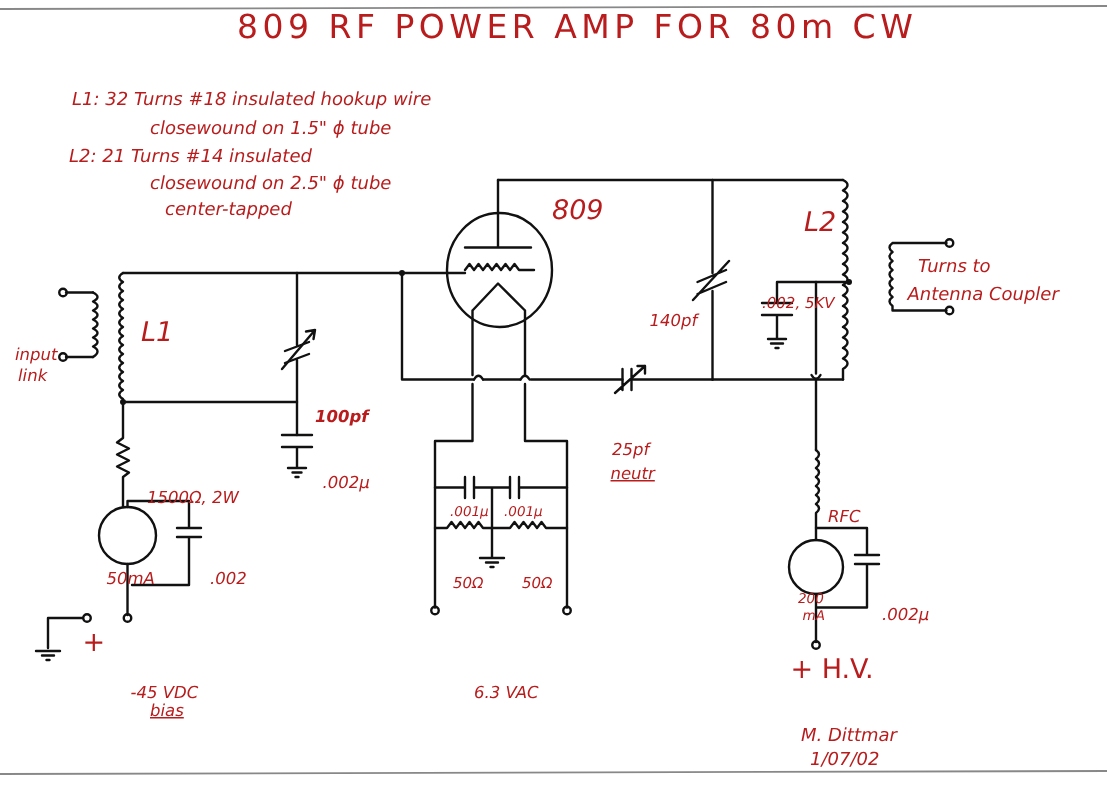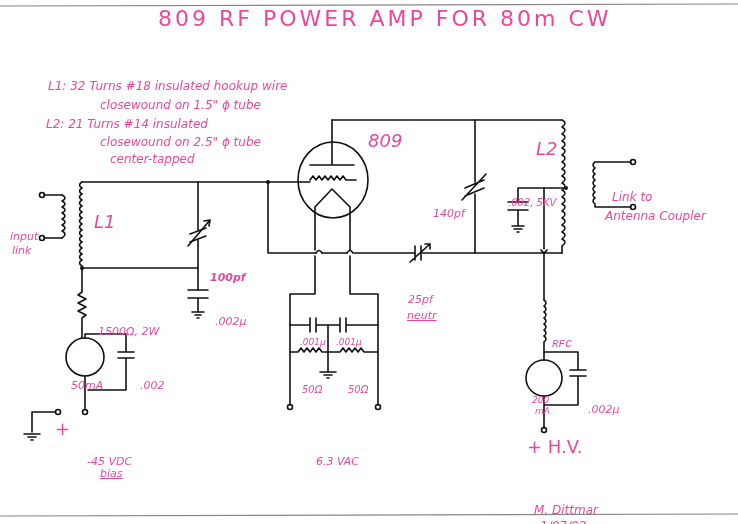--- a/index.html
+++ b/index.html
@@ -1,21 +1,21 @@
 <!DOCTYPE html>
 <html><head>
 <meta charset="utf-8">
 <style>
   html,body{margin:0;padding:0;background:#fff;}
   body{width:738px;height:524px;position:relative;overflow:hidden;font-family:"DejaVu Sans",sans-serif;}
   svg{position:absolute;left:0;top:0;}
   .w{stroke:#111;stroke-width:1.6;fill:none;stroke-linecap:round;stroke-linejoin:round;}
-  .t{position:absolute;color:#ec4899;font-family:"DejaVu Sans",sans-serif;font-style:italic;white-space:nowrap;line-height:1;}
+  .t{position:absolute;color:#b91c1c;font-family:"DejaVu Sans",sans-serif;font-style:italic;white-space:nowrap;line-height:1;}
   .title{font-size:22px;letter-spacing:3px;font-style:normal;}
-  .note{font-size:12px;margin-top:20px;}
+  .note{font-size:12px;}
   .lbl{font-size:11px;margin-top:28px;}
   .big{font-size:18px;}
 </style>
 </head>
 <body>
 
 <svg width="738" height="524" viewBox="0 0 738 524">
 
   <line x1="0" y1="6" x2="738" y2="4" stroke="#888" stroke-width="1.2"></line>
   <line x1="0" y1="516" x2="738" y2="514" stroke="#888" stroke-width="1.2"></line>
@@ -145,22 +145,22 @@
 <div class="t lbl" style="left:336px;top:310px;font-size:9px;">.001µ</div>
 <div class="t lbl" style="left:302px;top:357px;font-size:10px;">50Ω</div>
 <div class="t lbl" style="left:348px;top:357px;font-size:10px;">50Ω</div>
 <div class="t lbl" style="left:316px;top:428px;text-align:center;">6.3 VAC</div>
 <div class="t lbl" style="left:408px;top:266px;">25pf</div>
 <div class="t lbl" style="left:407px;top:282px;text-decoration:underline;">neutr</div>
 
 <div class="t lbl" style="left:433px;top:180px;">140pf</div>
 <div class="t lbl" style="left:508px;top:170px;font-size:10px;">.002, 5KV</div>
 <div class="t big" style="left:536px;top:140px;">L2</div>
-<div class="t note" style="left:612px;top:171px;">Link to</div>
+<div class="t note" style="left:612px;top:171px;">Turns to</div>
 <div class="t note" style="left:605px;top:190px;">Antenna Coupler</div>
-<div class="t lbl" style="left:552px;top:311px;font-family:Liberation Mono, monospace;">RFC</div>
+<div class="t lbl" style="left:552px;top:311px;">RFC</div>
 <div class="t lbl" style="left:532px;top:368px;font-size:9px;">200</div>
 <div class="t lbl" style="left:535px;top:379px;font-size:9px;">mA</div>
 <div class="t lbl" style="left:588px;top:376px;">.002µ</div>
 <div class="t big" style="left:527px;top:438px;font-style:normal;">+ H.V.</div>
 
 <div class="t note" style="left:534px;top:484px;">M. Dittmar</div>
 <div class="t note" style="left:540px;top:500px;">1/07/02</div>
 
 </body></html>

